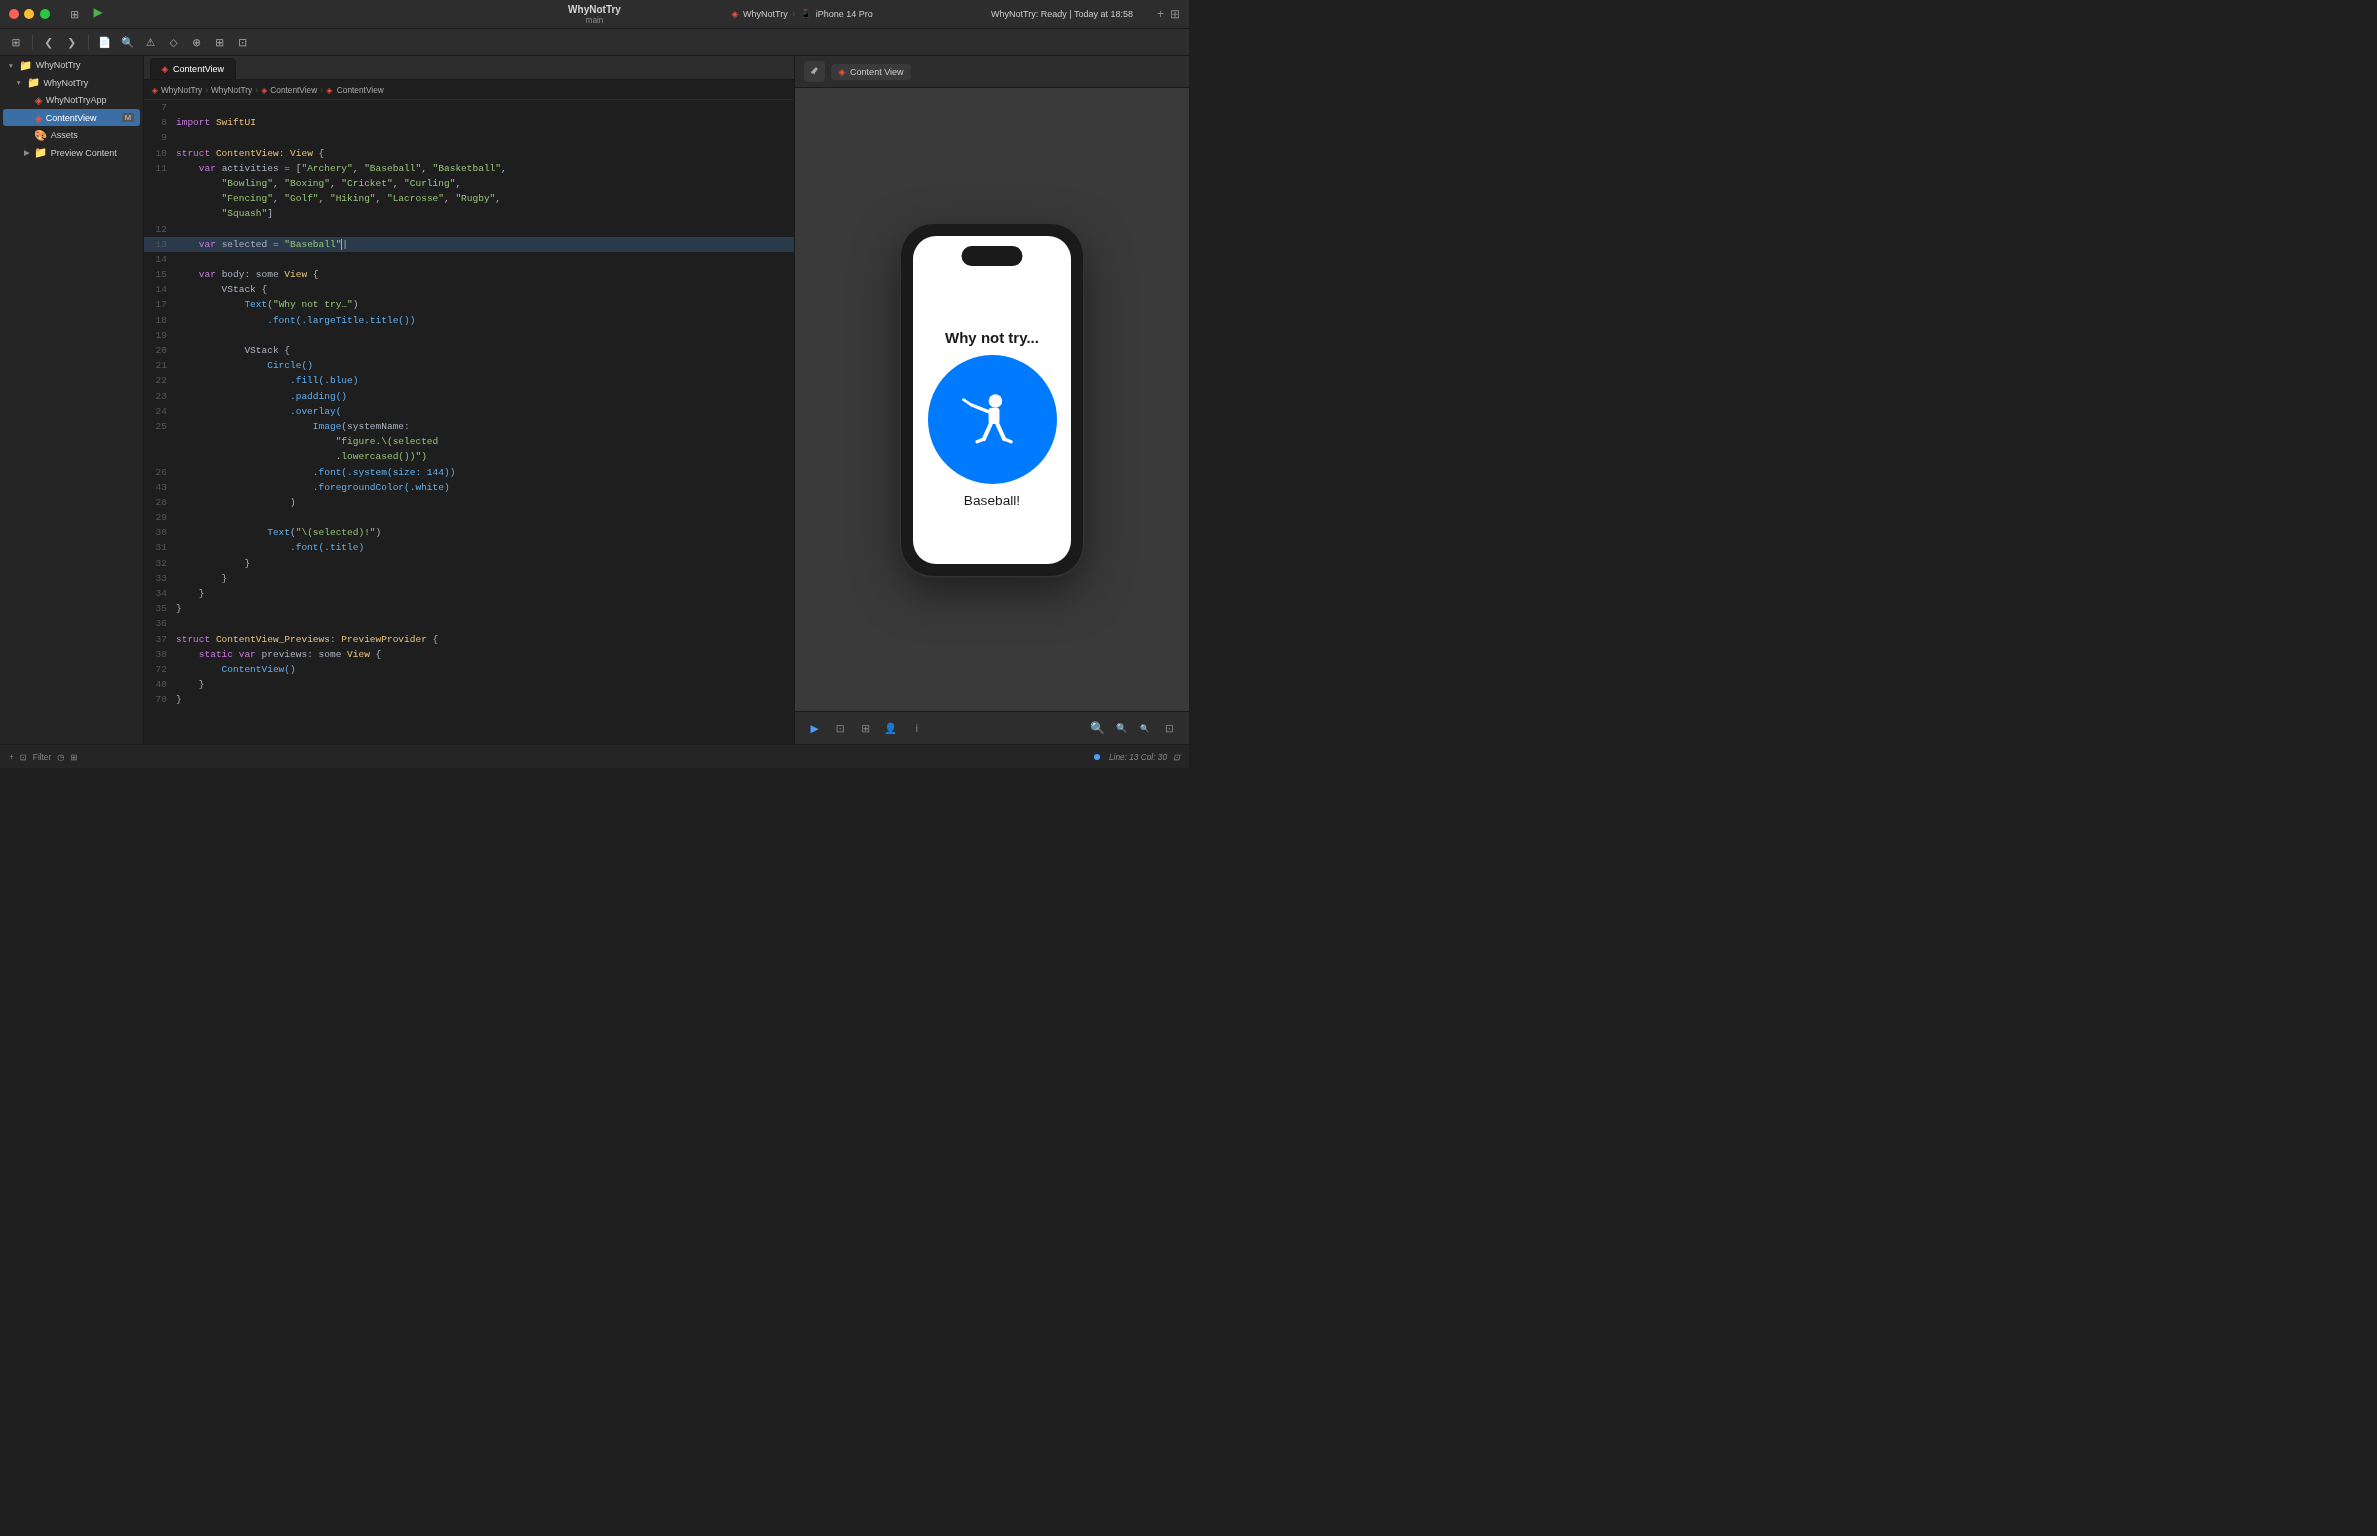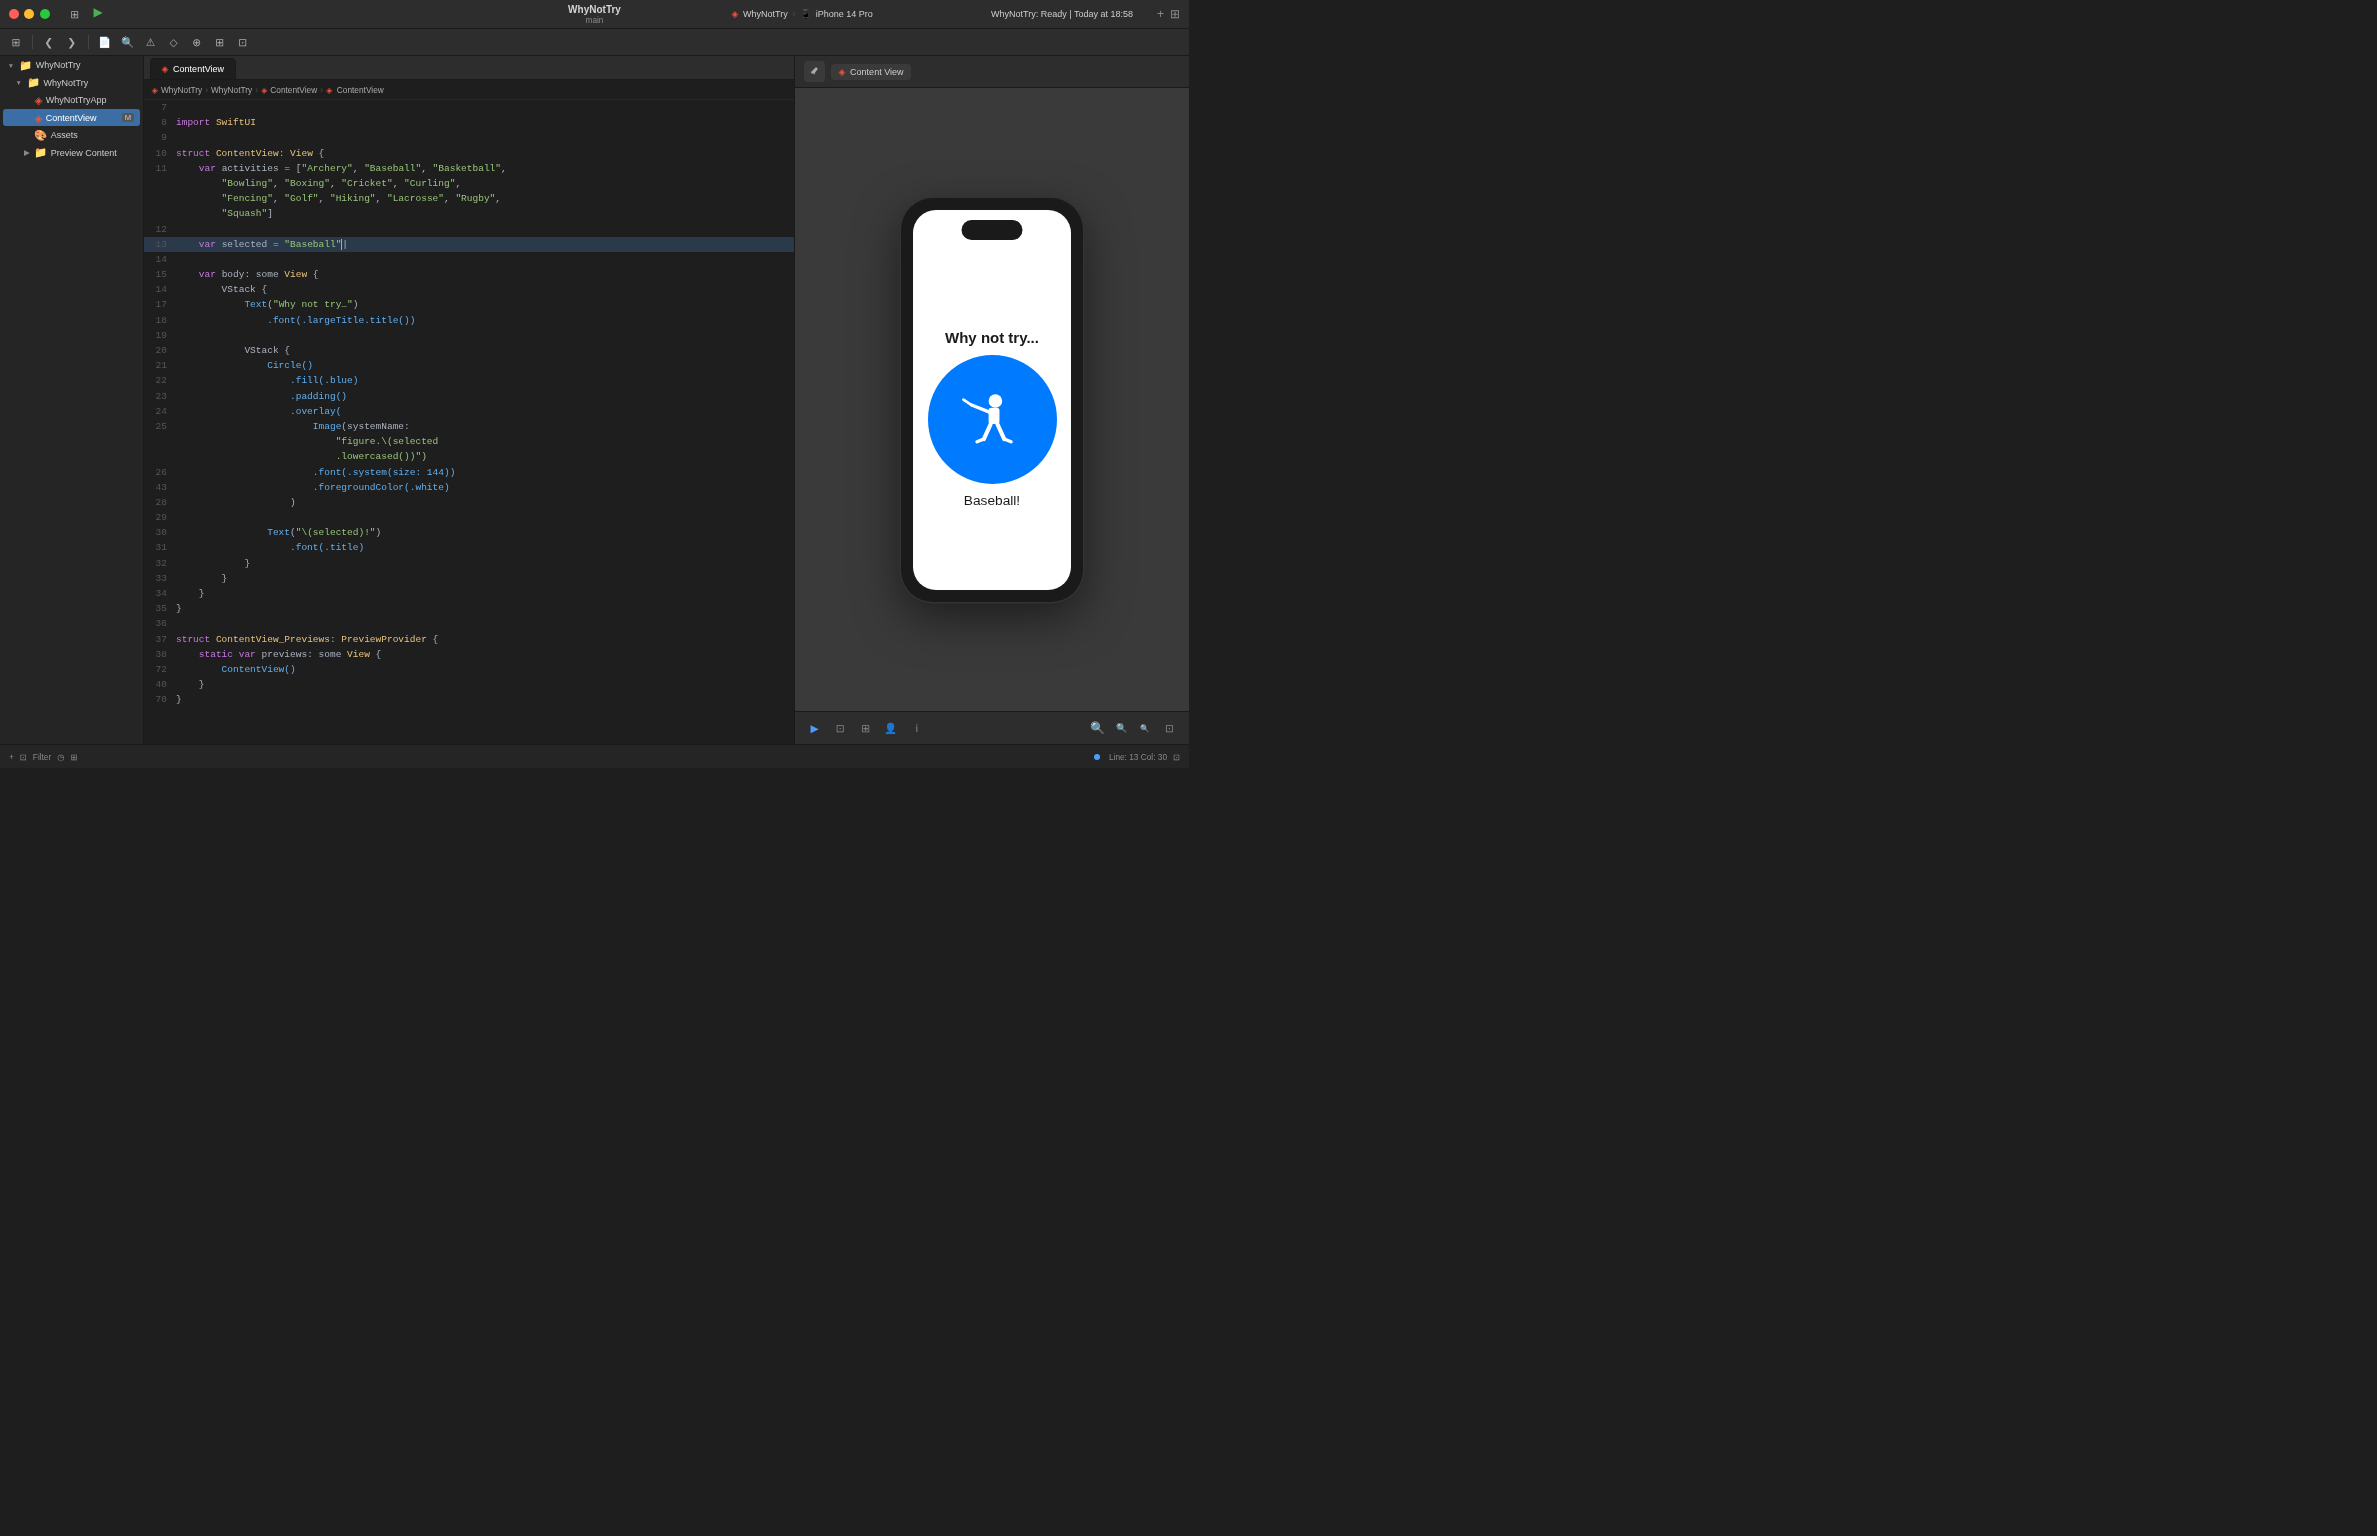--- a/index.html
+++ b/index.html
@@ -255,21 +255,21 @@
       display: flex;
       align-items: center;
       justify-content: center;
       background: #3a3a3a;
       position: relative;
     }
 
     
     .iphone {
       width: 182px;
-      height: 404px;
+      height: 352px;
       background: #1a1a1a;
       border-radius: 32px;
       position: relative;
       box-shadow: 0 0 0 1.5px #333, 0 15px 46px rgba(0,0,0,0.5);
       padding: 12px;
       display: flex;
       flex-direction: column;
     }
     .iphone-screen {
       flex: 1;
@@ -703,19 +703,19 @@
 </div>
 
 <div class="status-bar">
   <div style="display:flex;align-items:center;gap:6px;">
     <span style="cursor:pointer;color:#888;">+</span>
     <span style="color:#888;">⊡</span>
     <span style="color:#888;">Filter</span>
     <span style="color:#888;">◷</span>
     <span style="color:#888;">⊞</span>
   </div>
-  <div style="display:flex;align-items:center;gap:6px;">
+  <div style="display:flex;align-items:center;gap:6px;font-style:italic;">
     <span class="status-indicator"></span>
     <span>Line: 13  Col: 30</span>
     <span style="color:#888;">⊡</span>
   </div>
 </div>
 
 
 </body></html>

